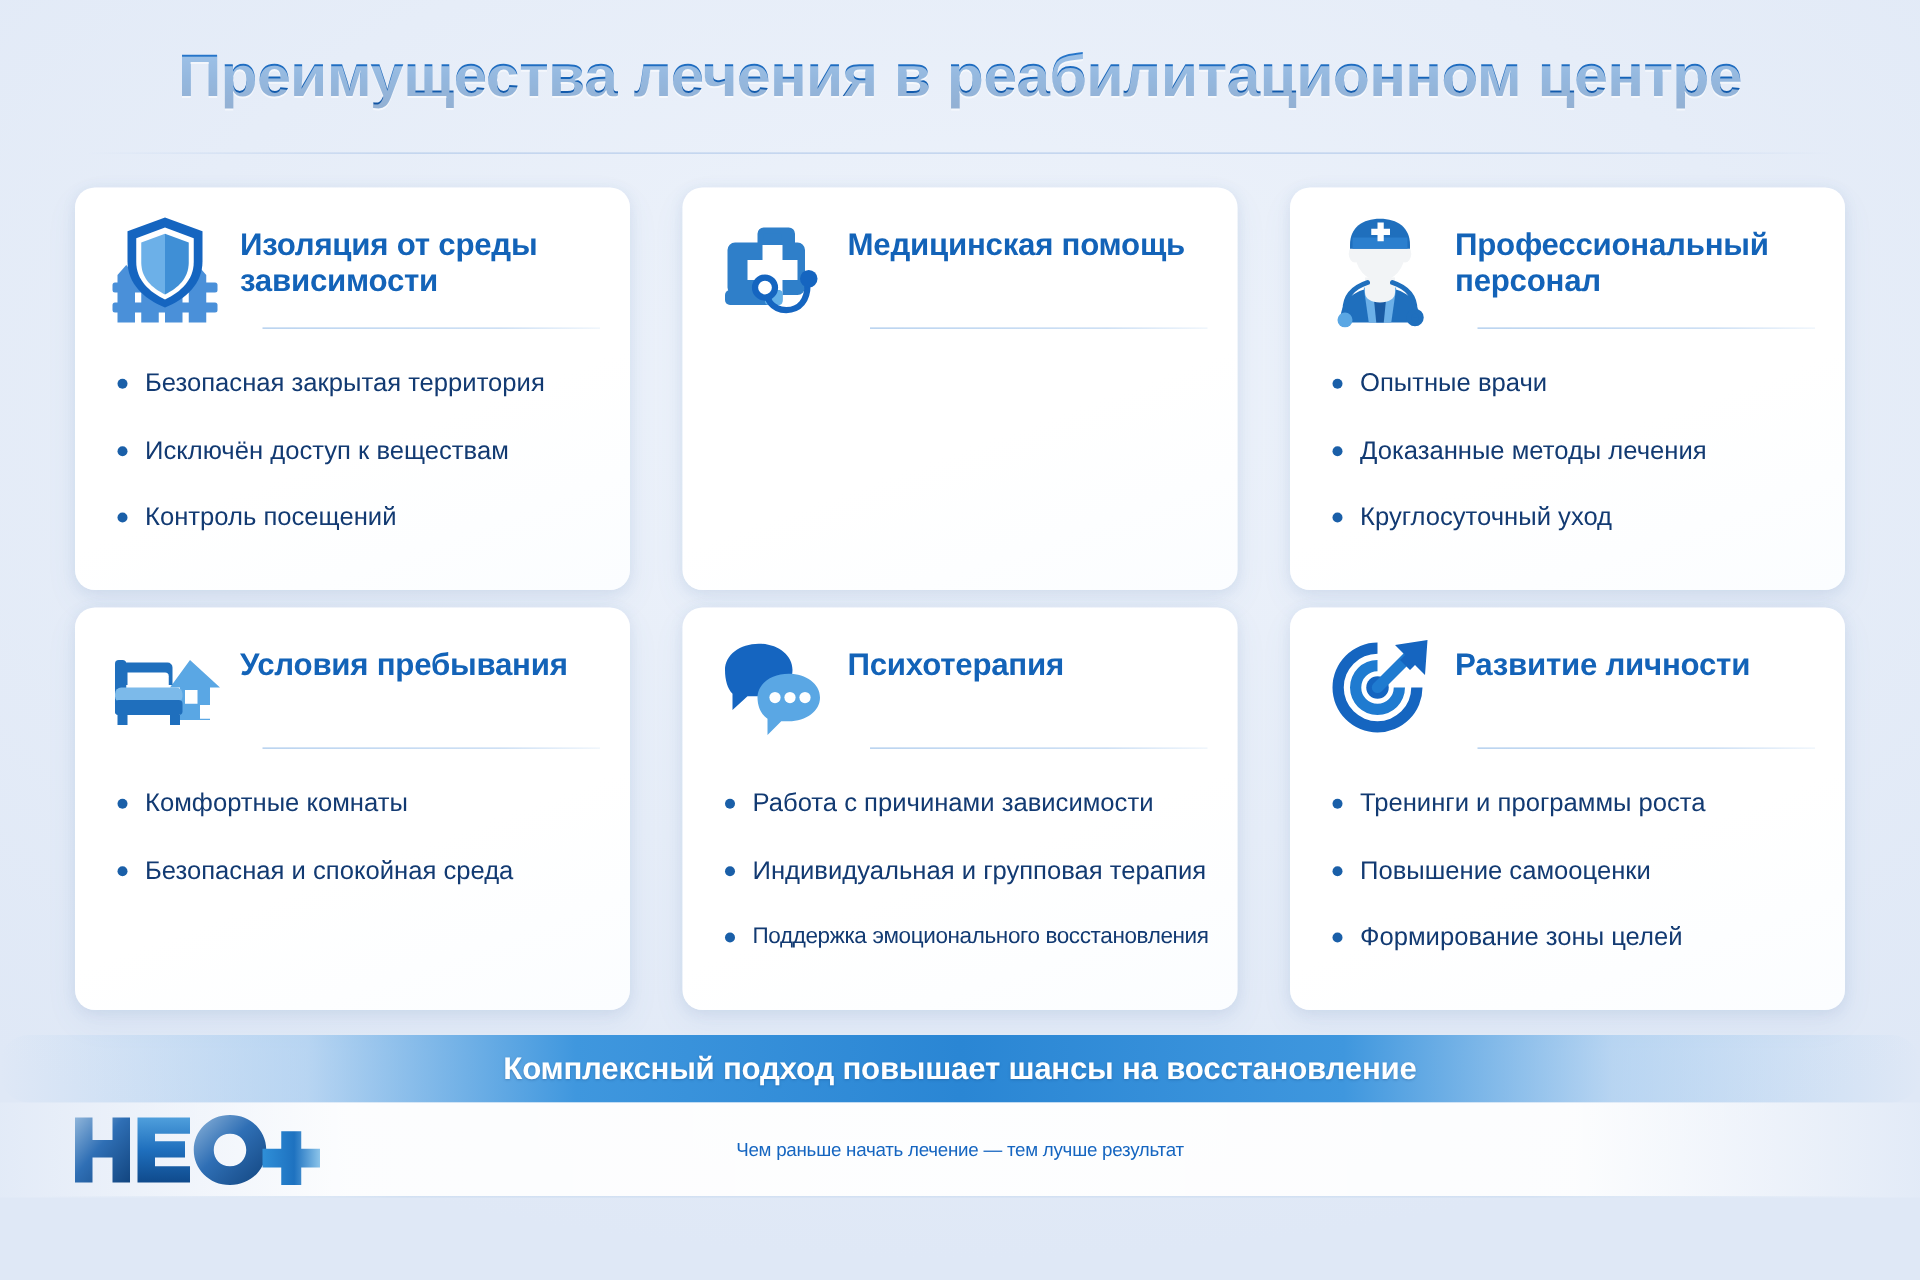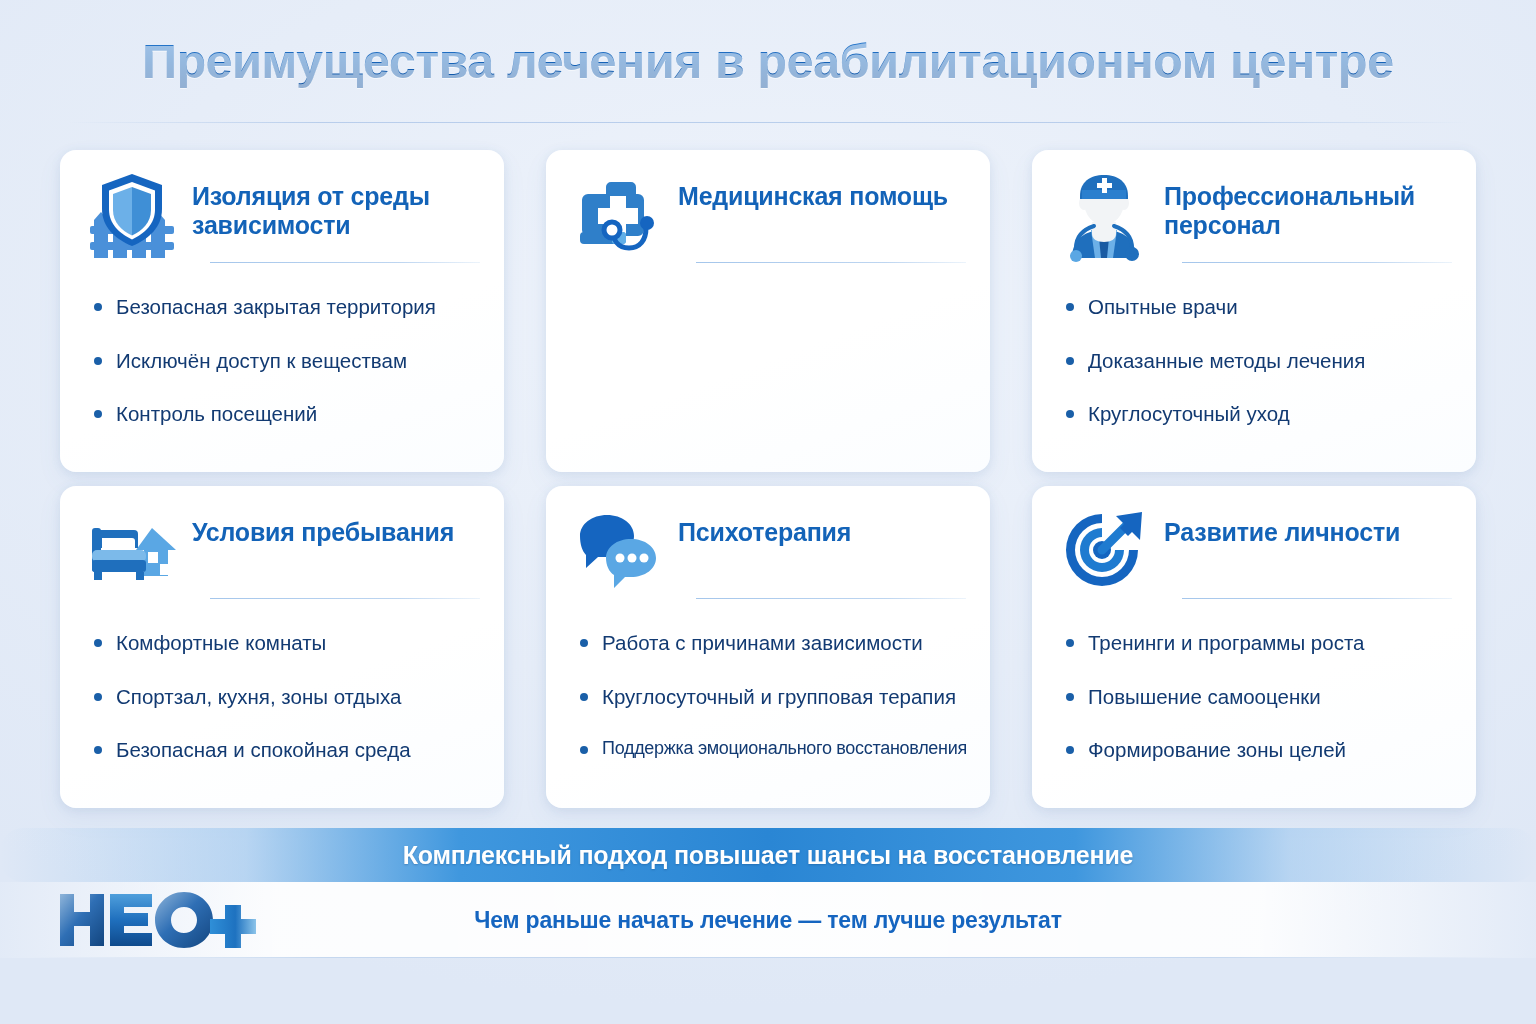--- a/index.html
+++ b/index.html
@@ -124,21 +124,21 @@
         rgba(255,255,255,.95) 50%,
         rgba(255,255,255,.9) 82%,
         rgba(236,242,251,.25) 100%);
     display:flex;align-items:center;justify-content:center;
   }
   .subbar::after{
     content:"";position:absolute;left:30px;right:30px;bottom:0;height:1px;
     background:linear-gradient(90deg,rgba(190,212,238,0),rgba(183,206,235,.8) 20%,rgba(183,206,235,.8) 80%,rgba(190,212,238,0));
   }
   .sub-text{
-    font-size:23px;font-weight:bold;color:#1565c0;letter-spacing:-0.2px;
+    font-size:15px;font-weight:normal;color:#1565c0;letter-spacing:-0.2px;
   }
   .logo{
     position:absolute;left:56px;top:888px;
     width:200px;height:64px;
   }
 </style>
 </head>
 <body>
 
 <div class="page">
@@ -249,21 +249,20 @@
               <rect x="8" y="66" width="8" height="8" fill="#1f6fbd"></rect>
               <rect x="50" y="66" width="8" height="8" fill="#1f6fbd"></rect>
             </g>
           </svg>
         </div>
         <div class="card-title">Условия пребывания</div>
       </div>
       <div class="card-rule"></div>
       <ul class="bullets">
         <li>Комфортные комнаты</li>
-        <li>Спортзал, кухня, зоны отдыха</li>
         <li>Безопасная и спокойная среда</li>
       </ul>
     </div>
 
     <div class="card">
       <div class="card-head">
         <div class="icon-box">
           <svg width="92" height="92" viewBox="0 0 92 92">
             <g>
               <path d="M8 30 c0 -12 12 -21 27 -21 s27 9 27 21 c0 12 -12 21 -27 21 h-9 l-12 11 v-13 C10 45 8 38 8 30z" fill="#1565c0"></path>
@@ -272,21 +271,21 @@
               <circle cx="60" cy="52" r="4.5" fill="#ffffff"></circle>
               <circle cx="72" cy="52" r="4.5" fill="#ffffff"></circle>
             </g>
           </svg>
         </div>
         <div class="card-title">Психотерапия</div>
       </div>
       <div class="card-rule"></div>
       <ul class="bullets">
         <li>Работа с причинами зависимости</li>
-        <li>Круглосуточный и групповая терапия</li>
+        <li>Индивидуальная и групповая терапия</li>
         <li class="tight">Поддержка эмоционального восстановления</li>
       </ul>
     </div>
 
     <div class="card">
       <div class="card-head">
         <div class="icon-box">
           <svg width="92" height="92" viewBox="0 0 92 92">
             <g>
               <path d="M44 8 a36 36 0 1 0 36 36 h-9 a27 27 0 1 1 -27 -27z" fill="#1565c0"></path>

